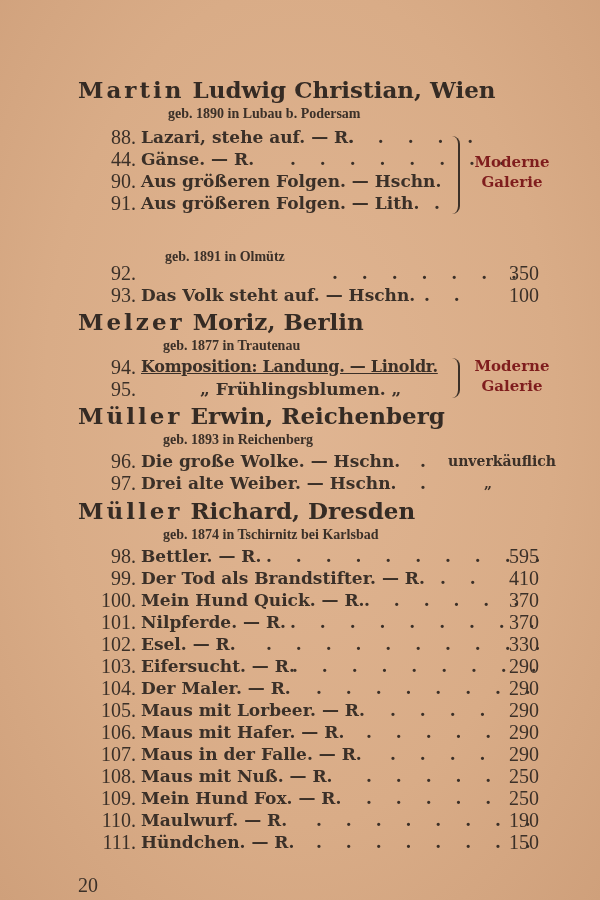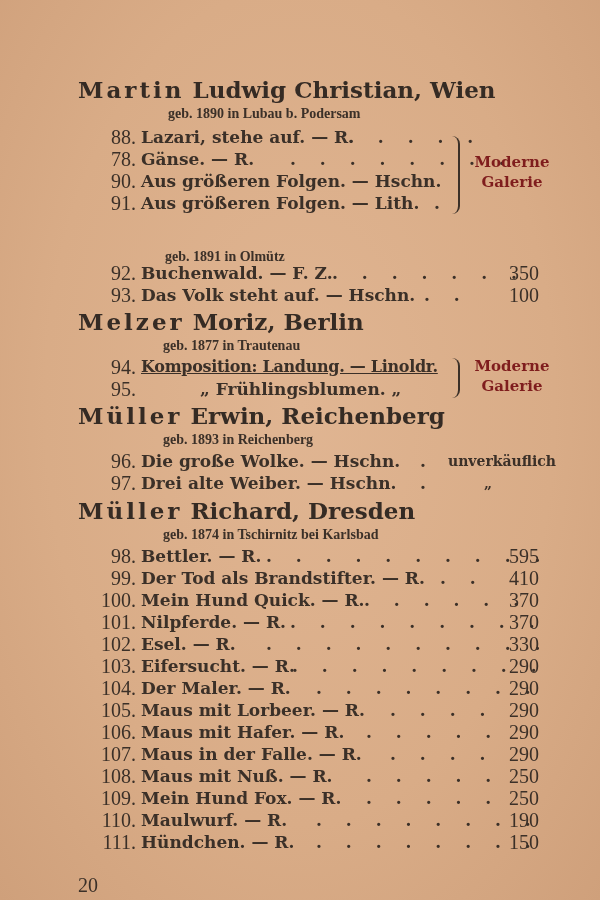--- a/index.html
+++ b/index.html
@@ -64,21 +64,21 @@
     <span class="surname">Martin</span><span> Ludwig Christian, Wien</span>
   </div>
   <div class="born" style="left:168px; top:73px;">geb. 1890 in Lubau b. Podersam</div>
 
   <div class="row" style="top:94px;">
     <span class="num">88.</span>
     <span class="title">Lazari, stehe auf. — R.</span>
     <span class="dots" style="left:348px;">. . . . .</span>
   </div>
   <div class="row" style="top:116px;">
-    <span class="num">78.</span>
+    <span class="num">44.</span>
     <span class="title">Gänse. — R.</span>
     <span class="dots" style="left:290px;">. . . . . . . .</span>
   </div>
   <div class="row" style="top:138px;">
     <span class="num">90.</span>
     <span class="title">Aus größeren Folgen. — Hschn.</span>
   </div>
   <div class="row" style="top:160px;">
     <span class="num">91.</span>
     <span class="title">Aus größeren Folgen. — Lith.</span>
@@ -86,21 +86,20 @@
   </div>
   <div class="brace" style="left:452px; top:104px; height:78px;"></div>
   <div class="gallery" style="left:464px; top:120px; width:96px;">
     <div>Moderne</div>
     <div>Galerie</div>
   </div>
 
   <div class="born" style="left:165px; top:216px;">geb. 1891 in Olmütz</div>
   <div class="row" style="top:230px;">
     <span class="num">92.</span>
-    <span class="title">Buchenwald. — F. Z.</span>
     <span class="dots" style="left:332px;">. . . . . . .</span>
     <span class="price">350</span>
   </div>
   <div class="row" style="top:252px;">
     <span class="num">93.</span>
     <span class="title">Das Volk steht auf. — Hschn.</span>
     <span class="dots" style="left:424px;">. .</span>
     <span class="price">100</span>
   </div>
 

